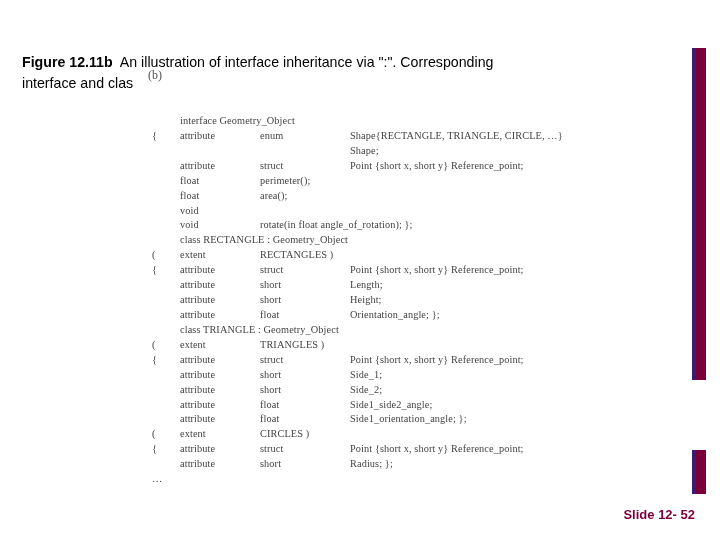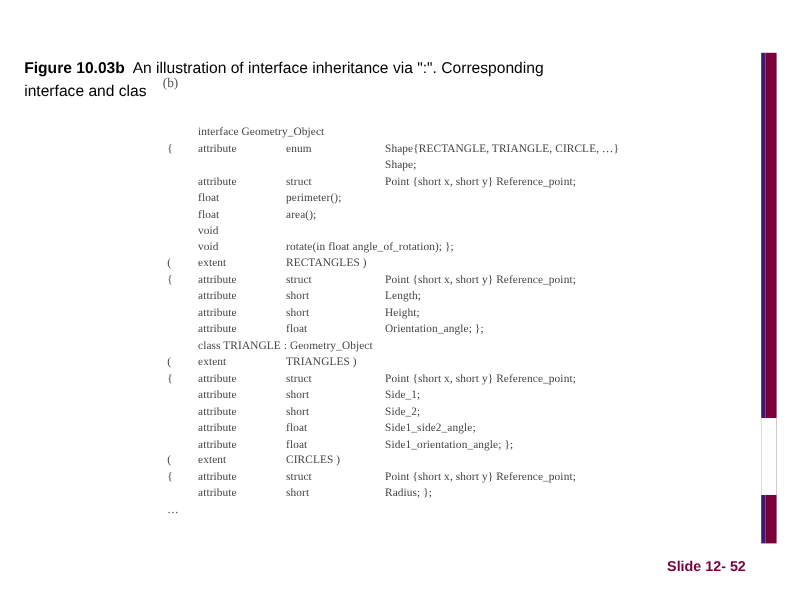--- a/index.html
+++ b/index.html
@@ -11,32 +11,32 @@
   .accent-bar-v2 { position: absolute; right: 24px; top: 48px; width: 4px; height: 446px; background: #3c1b6e; }
   .gap-cover { position: absolute; right: 14px; top: 380px; width: 14px; height: 70px; background: #fff; }
   .tab { position: absolute; left: 148px; top: 68px; font-family: Georgia, 'Times New Roman', serif; font-size: 12px; color: #555; }
   .code-block { position: absolute; left: 152px; top: 82px; font-family: Georgia, 'Times New Roman', serif; font-size: 10.3px; color: #444; line-height: 1.45; letter-spacing: 0.1px; margin-top: 32px; }
   .code-row { display: flex; flex-direction: row; }
   .c0 { width: 28px; flex: 0 0 auto; }
   .c1 { width: 80px; flex: 0 0 auto; }
   .c2 { width: 90px; flex: 0 0 auto; }
   .c3 { width: auto; flex: 0 0 auto; }
   .copyright { position: absolute; left: 70px; bottom: 22px; font-size: 8px; color: #000; }
-  .slidenum { position: absolute; right: 42px; bottom: 18px; font-size: 13px; font-weight: bold; color: #7a003c; }
+  .slidenum { position: absolute; right: 25px; bottom: 18px; font-size: 13px; font-weight: bold; color: #7a003c; }
 </style>
 </head>
 <body>
 
 <div class="slide">
   <div class="accent-bar-v2"></div>
   <div class="accent-bar-v"></div>
   <div class="gap-cover"></div>
 
   <div class="caption">
-    <span class="fig">Figure 10.03b</span>&nbsp;
+    <span class="fig">Figure 12.11b</span>&nbsp;
     <span>An illustration of interface inheritance via ":". Corresponding</span><br>
     <span>interface and clas</span>
   </div>
 
   <div class="tab">(b)</div>
 
   <div class="code-block" id="code-mount">
       <div class="code-row">
         <span class="c0"></span>
         <span>interface Geometry_Object</span>
@@ -75,20 +75,21 @@
         <span class="c0"></span>
         <span class="c1">void</span>
       </div>
       <div class="code-row">
         <span class="c0"></span>
         <span class="c1">void</span>
         <span>rotate(in float angle_of_rotation); };</span>
       </div>
       <div class="code-row">
         <span class="c0"></span>
+        <span>class RECTANGLE : Geometry_Object</span>
       </div>
       <div class="code-row">
         <span class="c0">(</span>
         <span class="c1">extent</span>
         <span class="c2">RECTANGLES )</span>
         <span class="c3"></span>
       </div>
       <div class="code-row">
         <span class="c0">{</span>
         <span class="c1">attribute</span>

